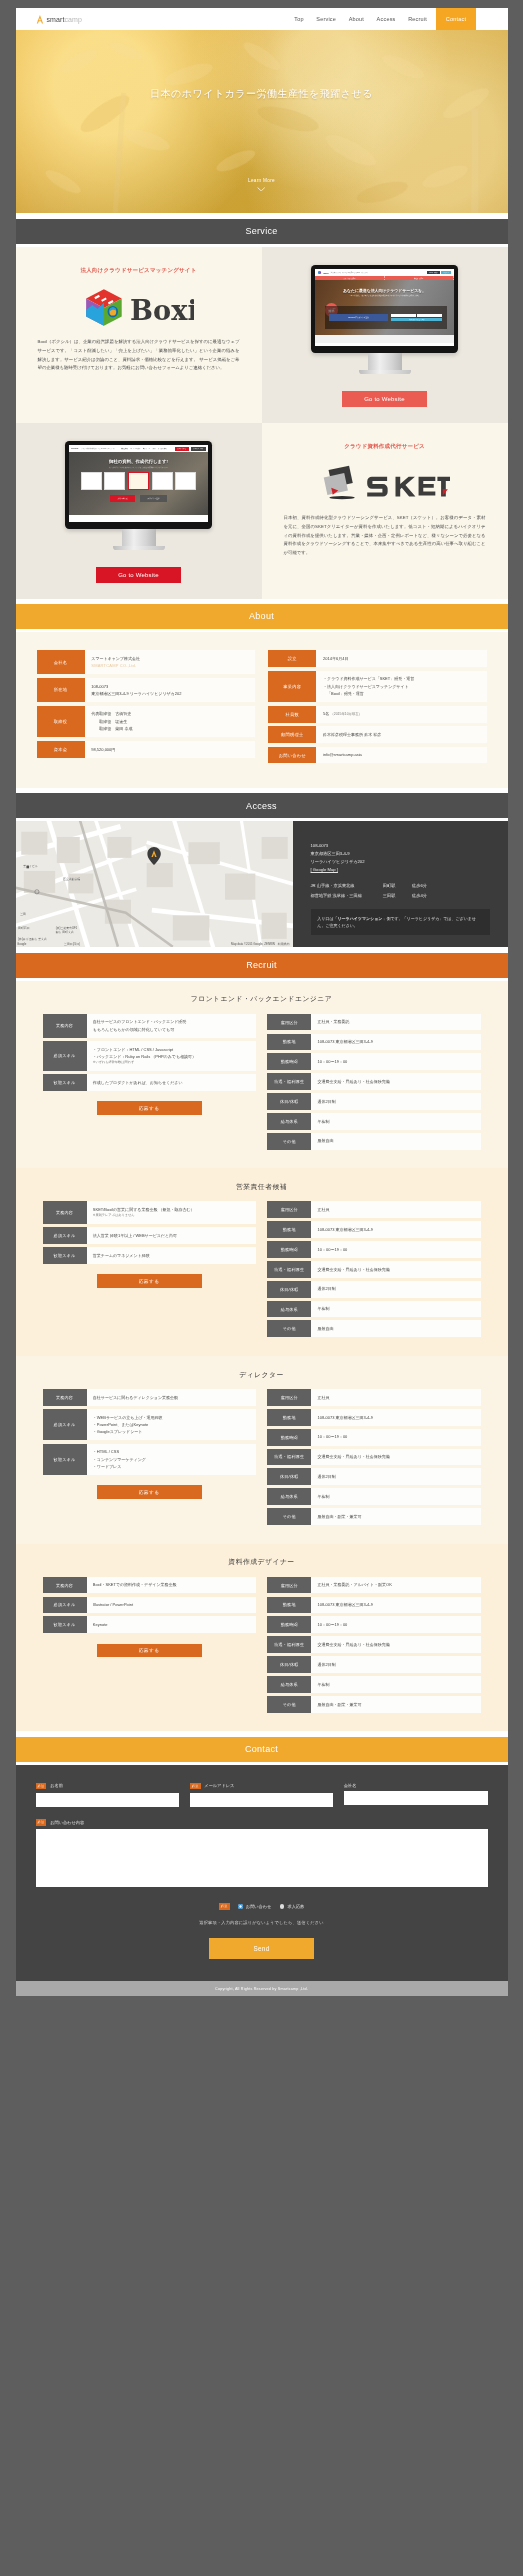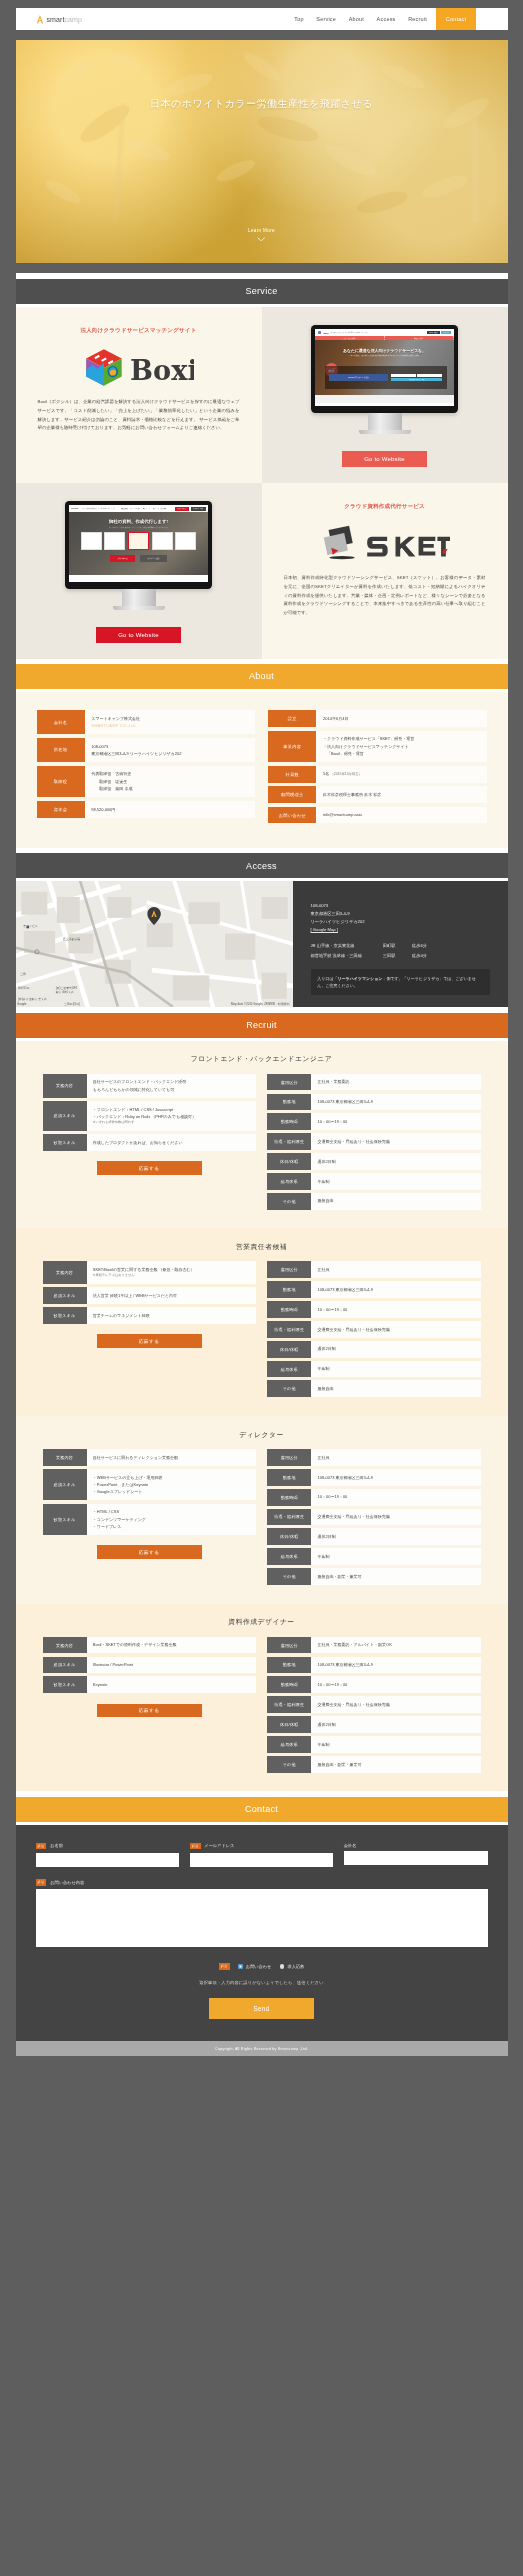--- a/index.html
+++ b/index.html
@@ -29,21 +29,21 @@
   .nav a {
     display: flex; align-items: center; justify-content: center;
     padding: 0 6.3px; font-size: 5.5px; color: #555; text-decoration: none;
     letter-spacing: 0.2px;
   }
   .nav a.contact-btn { background: #f5a623; color: #fff; padding: 0 9.4px; margin-left: 3.1px; }
   .nav-spacer { width: 32px; }
 
   
   .hero {
-    width: 492px; margin: 10px auto; height: 223px;
+    width: 492px; margin: 0 auto; height: 183px;
     position: relative; overflow: hidden;
     background:
       radial-gradient(circle at 18% 30%, rgba(255,230,150,.85) 0 12%, rgba(0,0,0,0) 40%),
       radial-gradient(circle at 62% 18%, rgba(255,245,200,.55) 0 10%, rgba(0,0,0,0) 38%),
       radial-gradient(circle at 85% 62%, rgba(255,236,176,.6) 0 14%, rgba(0,0,0,0) 45%),
       radial-gradient(circle at 40% 78%, rgba(206,163,43,.45) 0 18%, rgba(0,0,0,0) 50%),
       linear-gradient(160deg, #e8b33e 0%, #d9a637 35%, #caa23f 62%, #c79a34 100%);
   }
   .hero-leaves { position: absolute; inset: 0; opacity: .45; }
   .hero-title {

